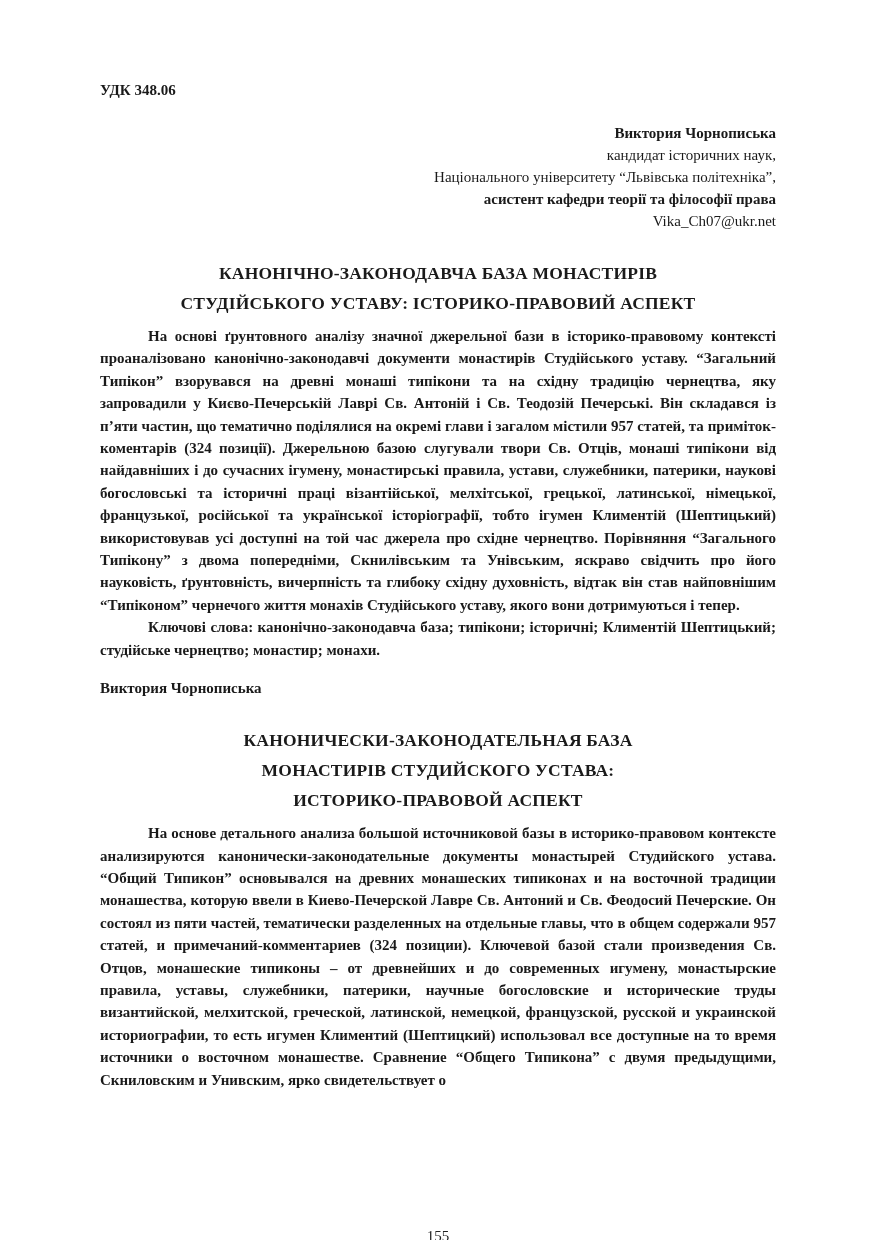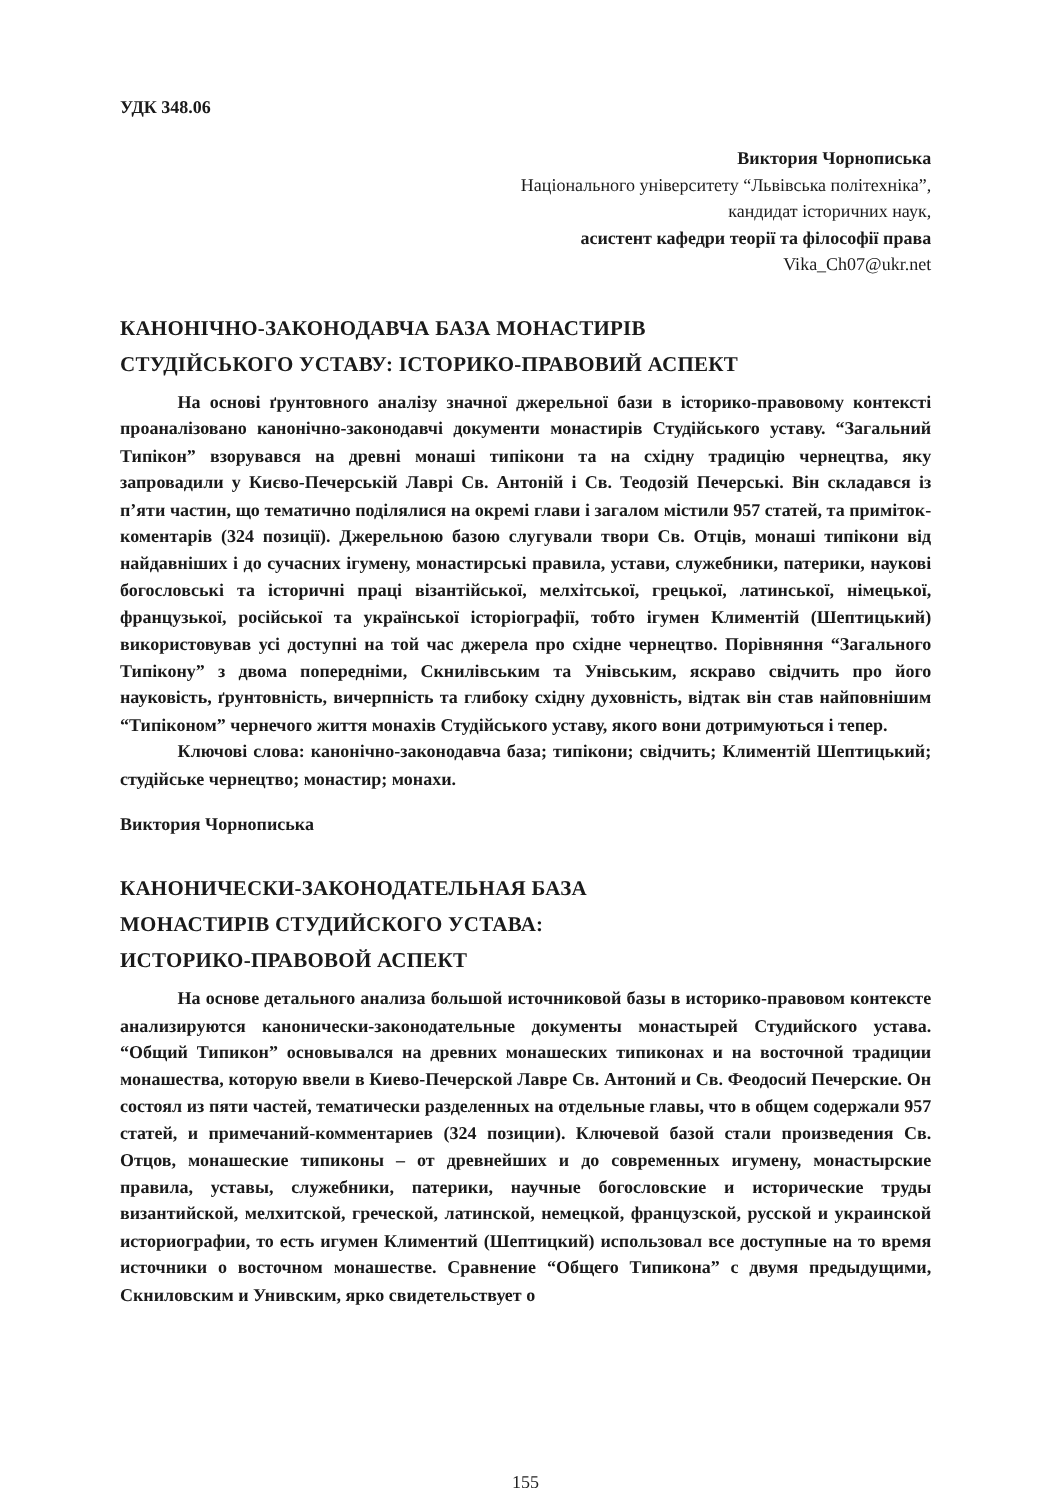--- a/index.html
+++ b/index.html
@@ -27,20 +27,21 @@
   }
   .author-block {
     margin-top: 22px;
     text-align: right;
     font-size: 15px;
     line-height: 22px;
   }
   .bold { font-weight: bold; }
   .title {
     margin-top: 26px;
+    text-align: center;
     font-weight: bold;
     font-size: 17.5px;
     line-height: 30px;
     white-space: pre-line;
     letter-spacing: 0.2px;
   }
   .abstract {
     margin-top: 7px;
     font-weight: bold;
     font-size: 15px;
@@ -69,32 +70,32 @@
 </style>
 </head>
 <body>
 
 <div class="page">
 
   <div class="udc">УДК 348.06</div>
 
   <div class="author-block">
     <div class="bold">Виктория Чорнописька</div>
+    <div>кандидат історичних наук,</div>
     <div>Національного університету “Львівська політехніка”,</div>
-    <div>кандидат історичних наук,</div>
     <div class="bold">асистент кафедри теорії та філософії права</div>
     <div>Vika_Ch07@ukr.net</div>
   </div>
 
   <h1 class="title">КАНОНІЧНО-ЗАКОНОДАВЧА БАЗА МОНАСТИРІВ
 СТУДІЙСЬКОГО УСТАВУ: ІСТОРИКО-ПРАВОВИЙ АСПЕКТ</h1>
 
   <p class="abstract">На основі ґрунтовного аналізу значної джерельної бази в історико-правовому контексті проаналізовано канонічно-законодавчі документи монастирів Студійського уставу. “Загальний Типікон” взорувався на древні монаші типікони та на східну традицію чернецтва, яку запровадили у Києво-Печерській Лаврі Св. Антоній і Св. Теодозій Печерські. Він складався із п’яти частин, що тематично поділялися на окремі глави і загалом містили 957 статей, та приміток-коментарів (324 позиції). Джерельною базою слугували твори Св. Отців, монаші типікони від найдавніших і до сучасних ігумену, монастирські правила, устави, служебники, патерики, наукові богословські та історичні праці візантійської, мелхітської, грецької, латинської, німецької, французької, російської та української історіографії, тобто ігумен Климентій (Шептицький) використовував усі доступні на той час джерела про східне чернецтво. Порівняння “Загального Типікону” з двома попередніми, Скнилівським та Унівським, яскраво свідчить про його науковість, ґрунтовність, вичерпність та глибоку східну духовність, відтак він став найповнішим “Типіконом” чернечого життя монахів Студійського уставу, якого вони дотримуються і тепер.</p>
 
-  <p class="abstract keywords">Ключові слова: канонічно-законодавча база; типікони; свідчить; Климентій Шептицький; студійське чернецтво; монастир; монахи.</p>
+  <p class="abstract keywords">Ключові слова: канонічно-законодавча база; типікони; історичні; Климентій Шептицький; студійське чернецтво; монастир; монахи.</p>
 
   <div class="author-ru">Виктория Чорнописька</div>
 
   <h2 class="title">КАНОНИЧЕСКИ-ЗАКОНОДАТЕЛЬНАЯ БАЗА
 МОНАСТИРІВ СТУДИЙСКОГО УСТАВА:
 ИСТОРИКО-ПРАВОВОЙ АСПЕКТ</h2>
 
   <p class="abstract">На основе детального анализа большой источниковой базы в историко-правовом контексте анализируются канонически-законодательные документы монастырей Студийского устава. “Общий Типикон” основывался на древних монашеских типиконах и на восточной традиции монашества, которую ввели в Киево-Печерской Лавре Св. Антоний и Св. Феодосий Печерские. Он состоял из пяти частей, тематически разделенных на отдельные главы, что в общем содержали 957 статей, и примечаний-комментариев (324 позиции). Ключевой базой стали произведения Св. Отцов, монашеские типиконы – от древнейших и до современных игумену, монастырские правила, уставы, служебники, патерики, научные богословские и исторические труды византийской, мелхитской, греческой, латинской, немецкой, французской, русской и украинской историографии, то есть игумен Климентий (Шептицкий) использовал все доступные на то время источники о восточном монашестве. Сравнение “Общего Типикона” с двумя предыдущими, Скниловским и Унивским, ярко свидетельствует о</p>
 
   <div class="page-number">155</div>

